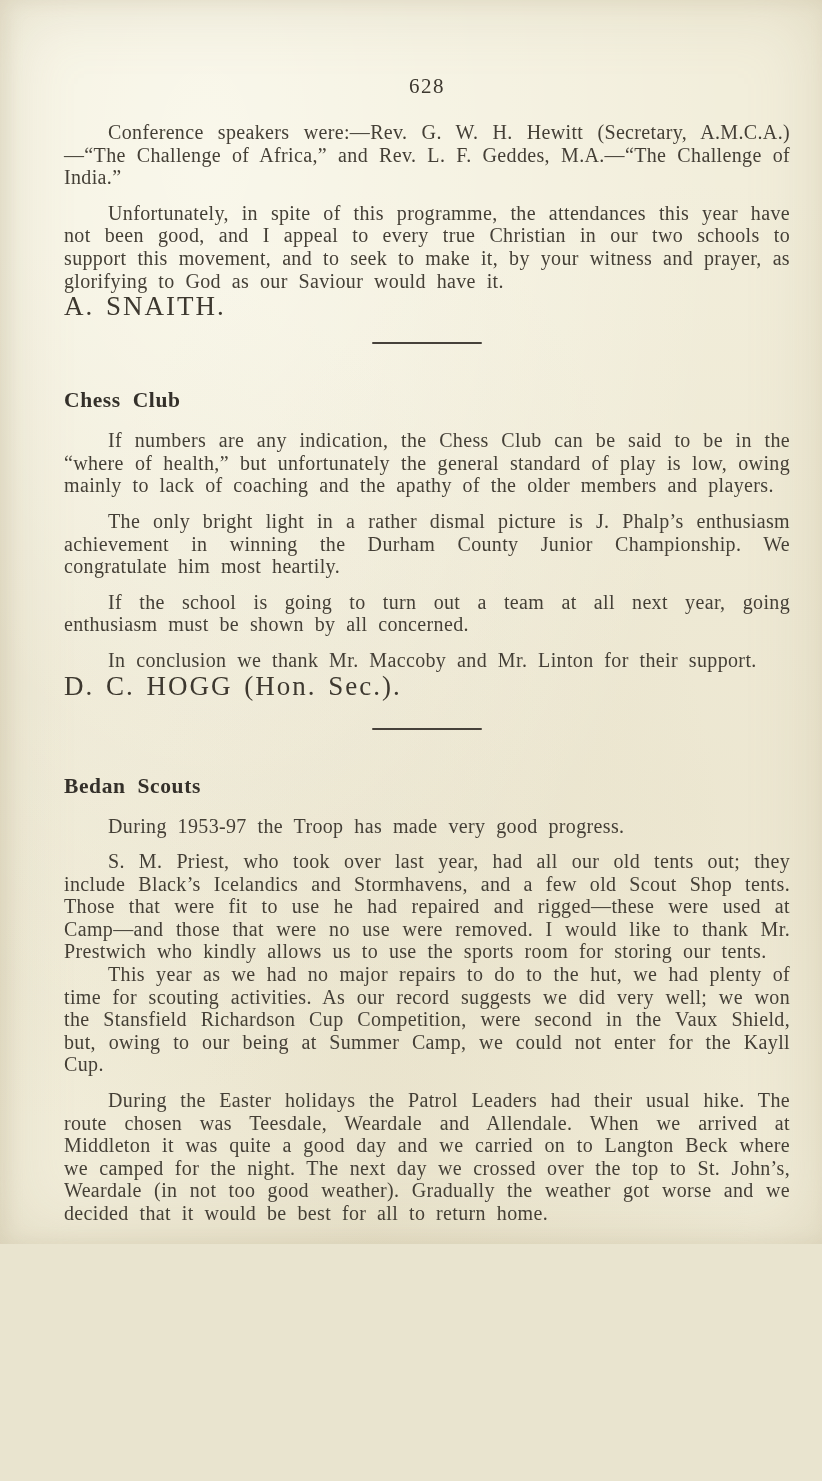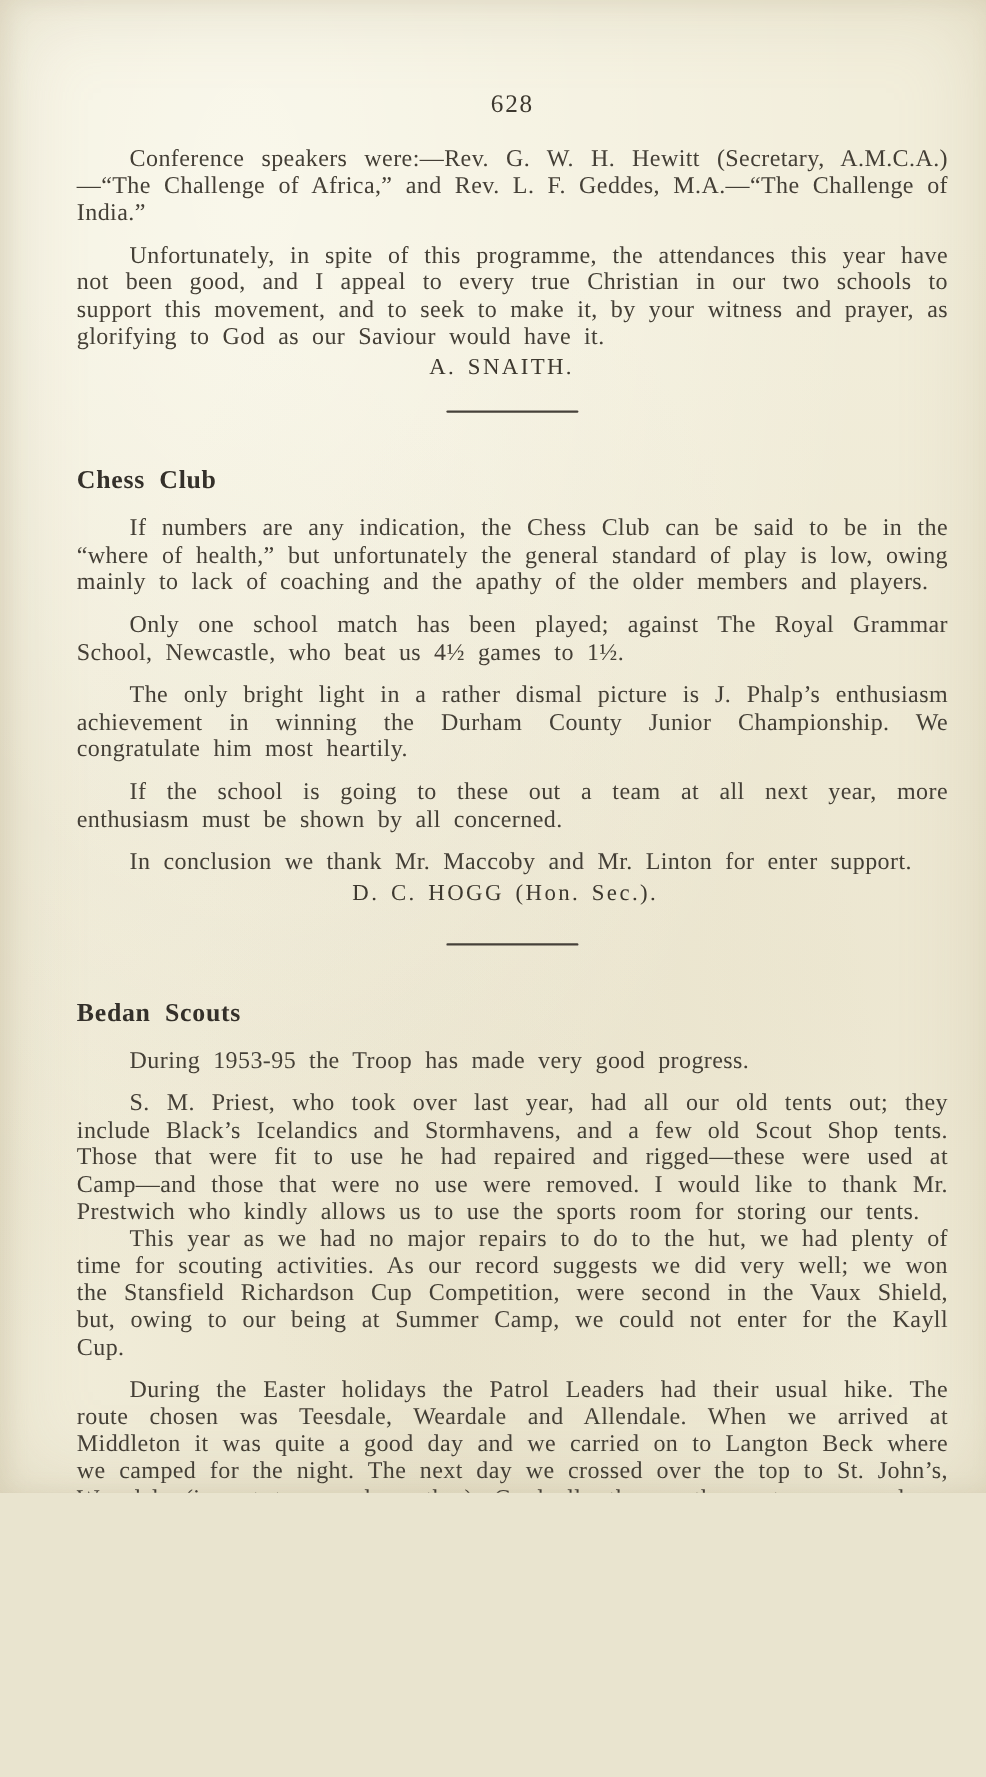--- a/index.html
+++ b/index.html
@@ -36,23 +36,23 @@
     font-size: 20px;
     line-height: 22.6px;
     text-align: justify;
     text-indent: 44px;
     word-spacing: 5.5px;
     letter-spacing: 0.35px;
   }
   p.para.gap { margin-top: 13px; }
   .signature {
     margin: 3px 0 0 0;
-    font-size: 19px;
+    font-size: 27px;
     line-height: 23px;
-    text-align: center;
+    text-align: left;
     letter-spacing: 2px;
     word-spacing: 3px;
     color: #3d382f;
   }
   .sig-snaith { padding-right: 18px; }
   .sig-hogg   { padding-right: 12px; }
   .divider {
     width: 110px; height: 2px;
     background: #46413a;
     margin: 24px auto 0 auto;
@@ -80,30 +80,29 @@
     <p class="para">Conference speakers were:—Rev. G. W. H. Hewitt (Secretary, A.M.C.A.)—“The Challenge of Africa,” and Rev. L. F. Geddes, M.A.—“The Challenge of India.”</p>
     <p class="para gap">Unfortunately, in spite of this programme, the attendances this year have not been good, and I appeal to every true Christian in our two schools to support this movement, and to seek to make it, by your witness and prayer, as glorifying to God as our Saviour would have it.</p>
     <p class="signature sig-snaith">A. SNAITH.</p>
   </section>
 
   <div class="divider"></div>
 
   <section>
     <h2 class="section-heading">Chess Club</h2>
     <p class="para">If numbers are any indication, the Chess Club can be said to be in the “where of health,” but unfortunately the general standard of play is low, owing mainly to lack of coaching and the apathy of the older members and players.</p>
-    <p class="para gap">Only one school match has been played; against The Royal Grammar School, Newcastle, who beat us 4½ games to 1½.</p>
     <p class="para gap">The only bright light in a rather dismal picture is J. Phalp’s enthusiasm achievement in winning the Durham County Junior Championship.  We congratulate him most heartily.</p>
-    <p class="para gap">If the school is going to these out a team at all next year, more enthusiasm must be shown by all concerned.</p>
-    <p class="para gap">In conclusion we thank Mr. Maccoby and Mr. Linton for enter support.</p>
+    <p class="para gap">If the school is going to turn out a team at all next year, going enthusiasm must be shown by all concerned.</p>
+    <p class="para gap">In conclusion we thank Mr. Maccoby and Mr. Linton for their support.</p>
     <p class="signature sig-hogg">D. C. HOGG (Hon. Sec.).</p>
   </section>
 
   <div class="divider second"></div>
 
   <section>
     <h2 class="section-heading">Bedan Scouts</h2>
-    <p class="para">During 1953-95 the Troop has made very good progress.</p>
+    <p class="para">During 1953-97 the Troop has made very good progress.</p>
     <p class="para gap">S. M. Priest, who took over last year, had all our old tents out; they include Black’s Icelandics and Stormhavens, and a few old Scout Shop tents.  Those that were fit to use he had repaired and rigged—these were used at Camp—and those that were no use were removed.  I would like to thank Mr. Prestwich who kindly allows us to use the sports room for storing our tents.</p>
     <p class="para">This year as we had no major repairs to do to the hut, we had plenty of time for scouting activities.  As our record suggests we did very well; we won the Stansfield Richardson Cup Competition, were second in the Vaux Shield, but, owing to our being at Summer Camp, we could not enter for the Kayll Cup.</p>
     <p class="para gap">During the Easter holidays the Patrol Leaders had their usual hike.  The route chosen was Teesdale, Weardale and Allendale.  When we arrived at Middleton it was quite a good day and we carried on to Langton Beck where we camped for the night.  The next day we crossed over the top to St. John’s, Weardale (in not too good weather).  Gradually the weather got worse and we decided that it would be best for all to return home.</p>
   </section>
 
 </div>
 
 </body></html>

